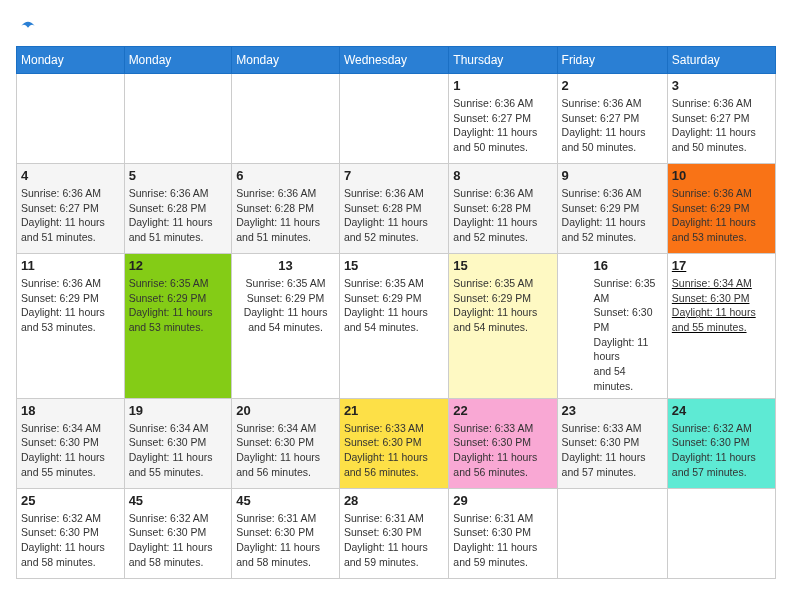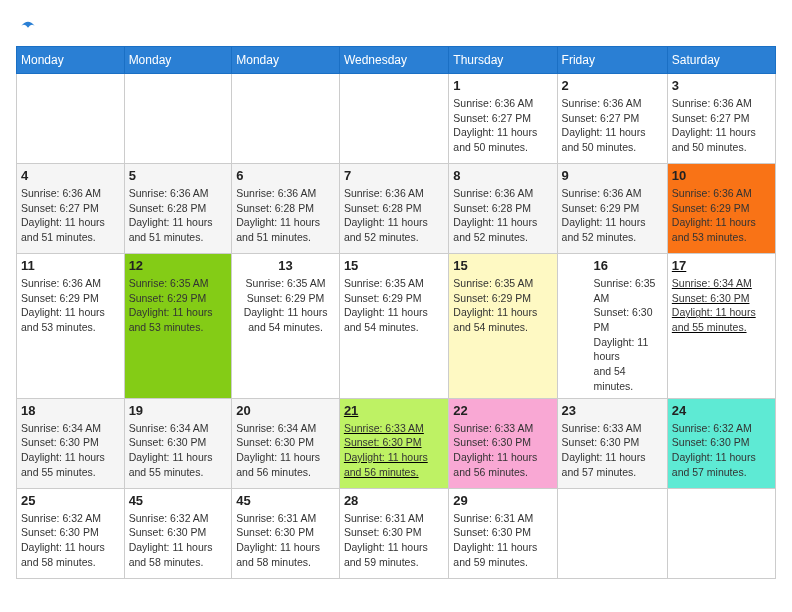--- a/index.html
+++ b/index.html
@@ -269,21 +269,21 @@
 Daylight: 11 hours
 and 55 minutes.</div>
         </td>
         <td style="background: rgb(245, 245, 245);">
           <div class="day-num">20</div>
           <div class="day-info" style="white-space: pre-line;">Sunrise: 6:34 AM
 Sunset: 6:30 PM
 Daylight: 11 hours
 and 56 minutes.</div>
         </td>
-        <td style="background: #bef264; text-decoration: underline;">
+        <td style="background: #fde047;">
           <div class="day-num">21</div>
           <div class="day-info" style="white-space: pre-line;">Sunrise: 6:33 AM
 Sunset: 6:30 PM
 Daylight: 11 hours
 and 56 minutes.</div>
         </td>
         <td style="background: #f9a8d4;">
           <div class="day-num">22</div>
           <div class="day-info" style="white-space: pre-line;">Sunrise: 6:33 AM
 Sunset: 6:30 PM

